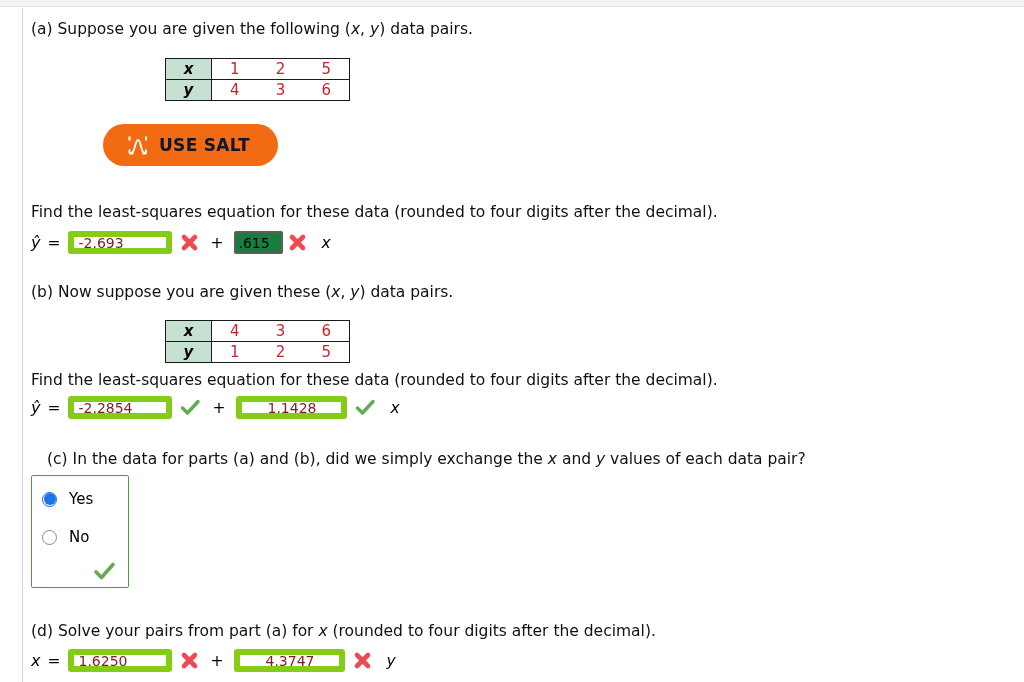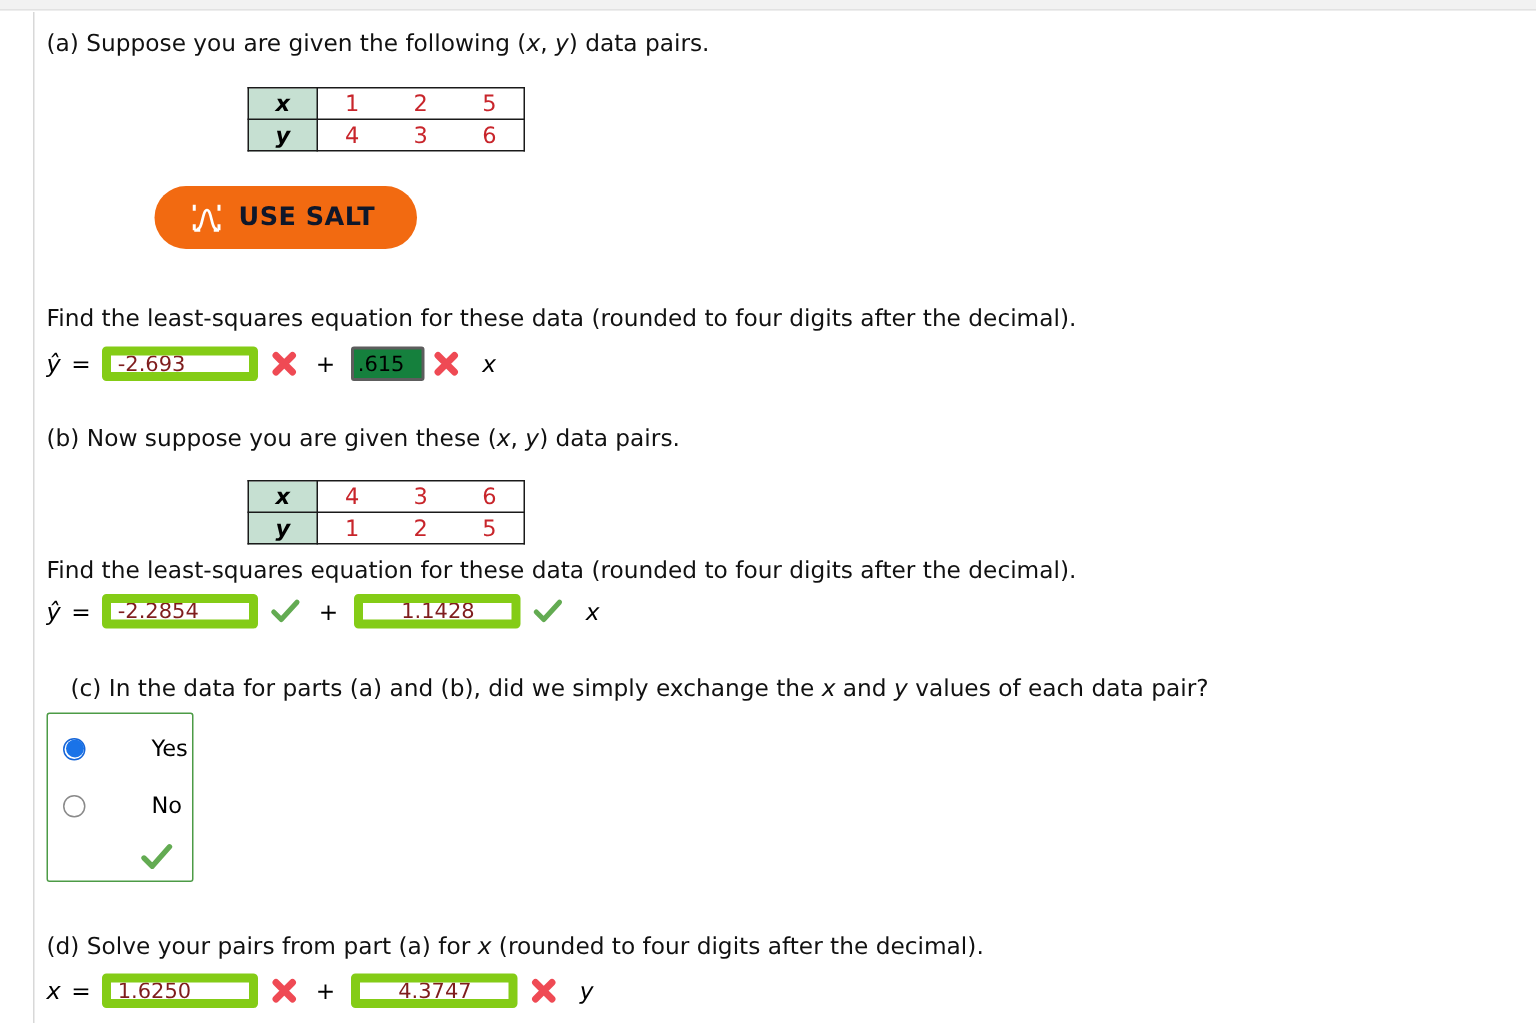--- a/index.html
+++ b/index.html
@@ -180,21 +180,21 @@
   .radio.on::after {
     content: "";
     position: absolute;
     left: 50%; top: 50%;
     transform: translate(-50%, -50%);
     width: 7px; height: 7px;
     border-radius: 50%;
     background: #1a73e8;
     box-shadow: 0 0 0 2.5px #1a73e8;
   }
-  .choice-label { font-size: 15px; margin-left: 32px; }
+  .choice-label { font-size: 15px; }
   .box-mark { text-align: right; height: 22px; line-height: 0; padding-right: 2px;}
 
   
   .s-a-prompt { position:absolute; left: 8px;  top: 12px; }
   .s-a-table  { position:absolute; left: 142px; top: 50px; }
   .s-salt     { position:absolute; left: 80px; top: 116px; }
   .s-a-find   { position:absolute; left: 8px;  top: 195px; }
   .s-a-ans    { position:absolute; left: 8px;  top: 223px; }
   .s-b-prompt { position:absolute; left: 8px;  top: 275px; }
   .s-b-table  { position:absolute; left: 142px; top: 312px; }

